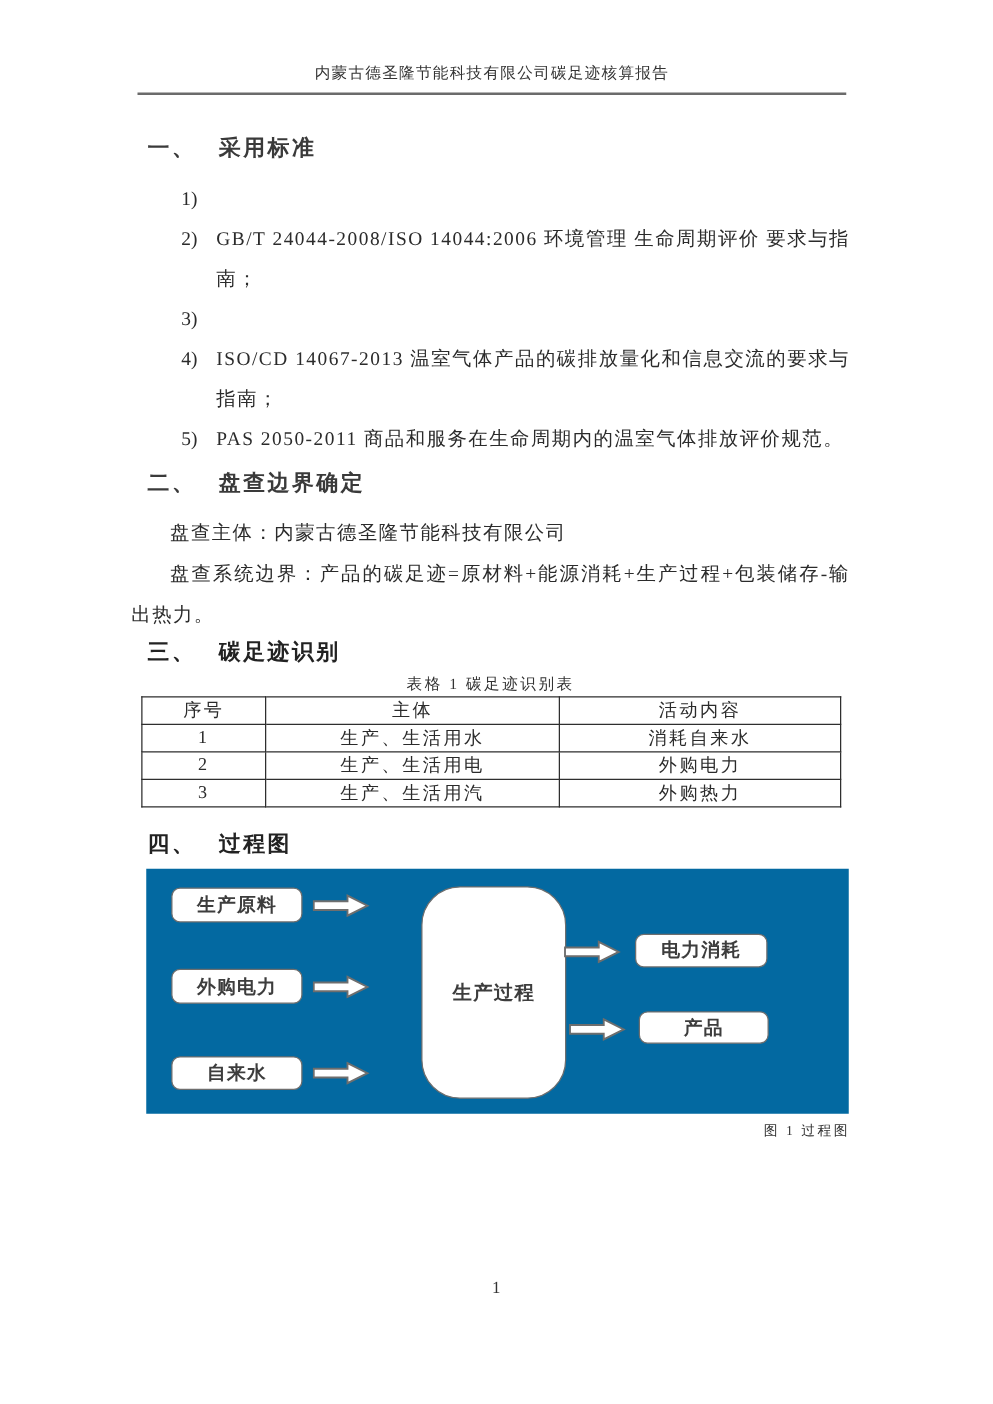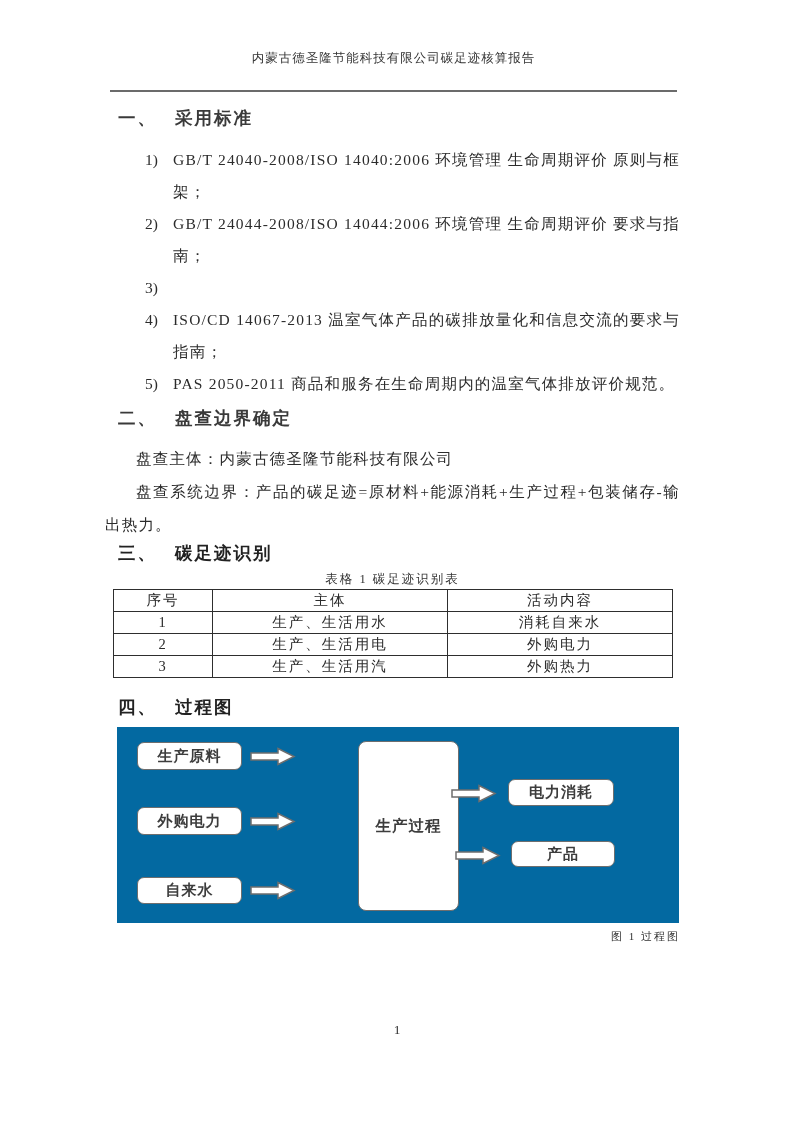--- a/index.html
+++ b/index.html
@@ -9,21 +9,21 @@
     width:794px; height:1123px;
     background:#ffffff;
     font-family:"Liberation Serif","DejaVu Serif",serif;
     color:#2b2b2b;
     overflow:hidden;
   }
   .doc-header {
     position:absolute; left:110px; top:50px; width:567px;
     text-align:center;
     font-size:12.5px; letter-spacing:1px; color:#333;
-    padding-bottom:23px;
+    padding-bottom:7px;
     border-bottom:2px solid #6b6b6b;
   }
   .content { position:absolute; left:105px; top:100px; width:575px; }
 
   .h-sans {
     display:flex; align-items:baseline;
     margin:6px 0 0 13px; height:26px;
     font-family:"Liberation Sans","DejaVu Sans",sans-serif;
     font-weight:700; font-size:17.5px; letter-spacing:2px; color:#3a3a3a;
   }
@@ -69,24 +69,24 @@
     background:#0369a1;
     font-family:"Liberation Sans","DejaVu Sans",sans-serif;
   }
   .dg-box {
     position:absolute;
     display:flex; align-items:center; justify-content:center;
     border:1.6px solid #6e6e6e; border-radius:7px; background:#fff;
     font-weight:700; font-size:15px; letter-spacing:1px; color:#3d3d3d;
   }
   .dg-process {
-    position:absolute; left:220px; top:14px; width:101px; height:170px;
-    border:1.6px solid #6e6e6e; border-radius:8px; background:#fff;
+    position:absolute; left:220px; top:14px; width:116px; height:170px;
+    border:1.6px solid #6e6e6e; border-radius:31px; background:#fff;
     display:flex; align-items:center; justify-content:center;
-    font-weight:700; font-size:15.5px; letter-spacing:1px; color:#3d3d3d;margin-left:21px;
+    font-weight:700; font-size:15.5px; letter-spacing:1px; color:#3d3d3d;
   }
   .dg-arrow { position:absolute; width:46px; height:19px; }
   .dg-arrow svg { display:block; width:100%; height:100%; }
 
   .fig-caption {
     margin-top:6px; text-align:right;
     font-size:11px; letter-spacing:2px; color:#333;
   }
   .page-num {
     position:absolute; top:1022px; left:0; width:100%;
@@ -104,21 +104,20 @@
 
   <div class="content">
 
     <div class="h-sans">
       <span class="sec-num">一、</span>
       <span>采用标准</span>
     </div>
     <div class="num-list">
       <div class="li">
         <span class="li-num">1)</span>
-        <span class="li-text">GB/T 24040-2008/ISO 14040:2006 环境管理 生命周期评价 原则与框架；</span>
       </div>
       <div class="li">
         <span class="li-num">2)</span>
         <span class="li-text">GB/T 24044-2008/ISO 14044:2006 环境管理  生命周期评价 要求与指南；</span>
       </div>
       <div class="li">
         <span class="li-num">3)</span>
       </div>
       <div class="li">
         <span class="li-num">4)</span>

